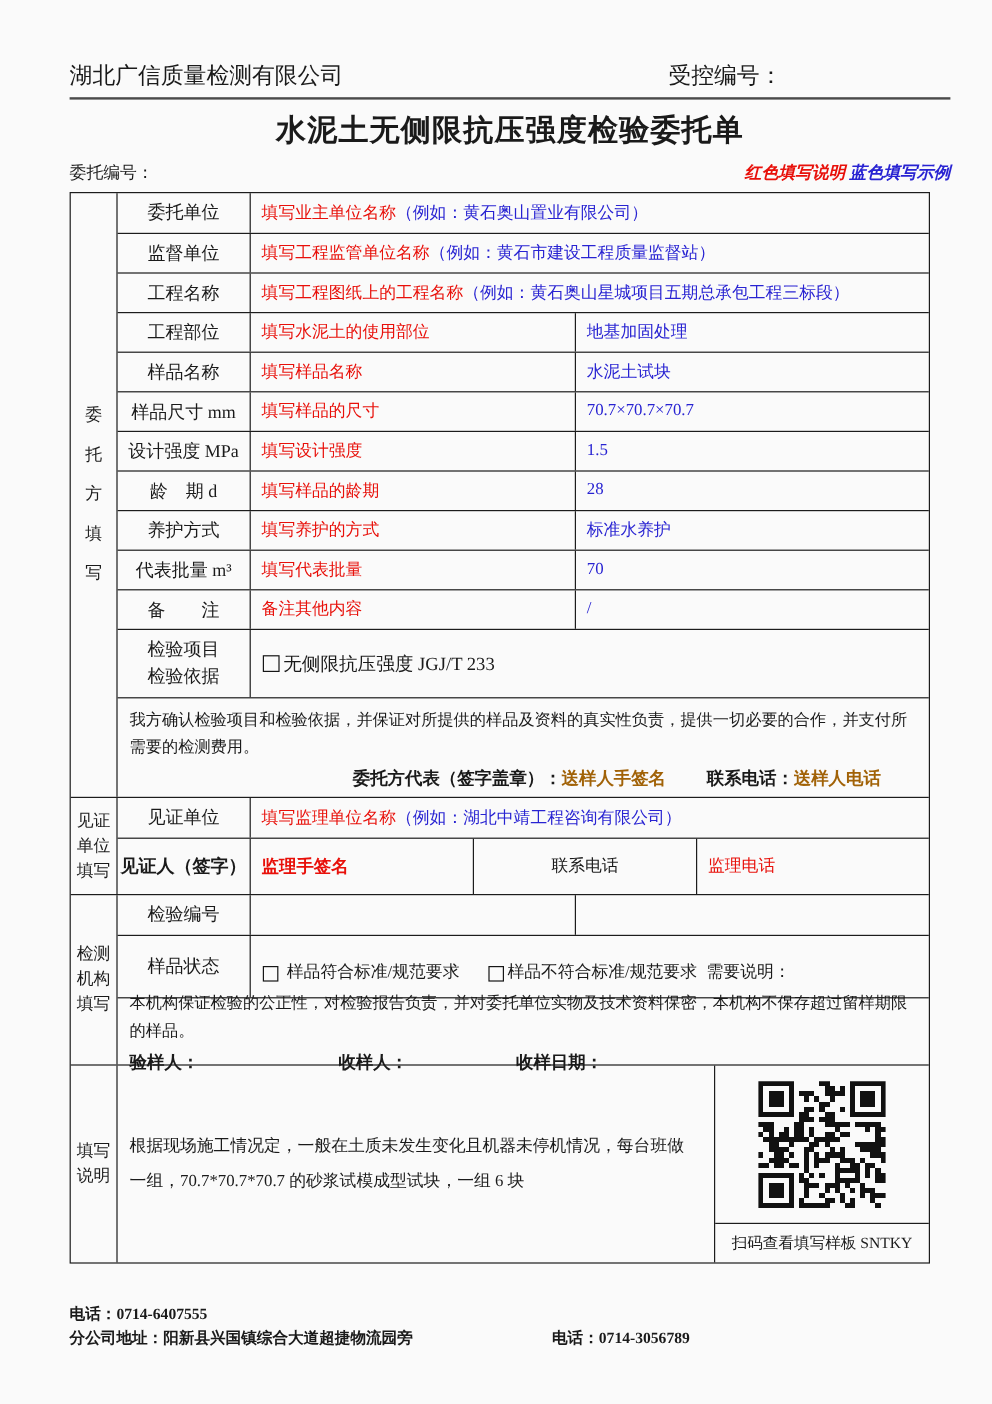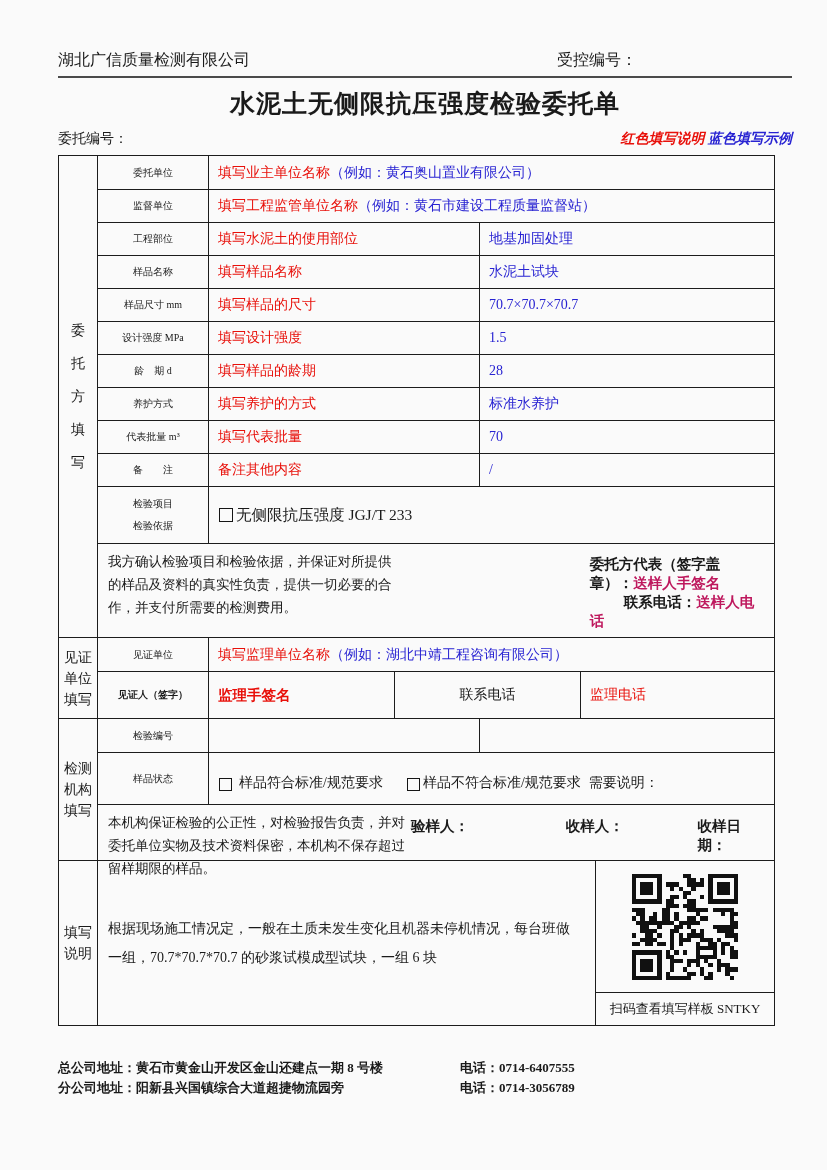--- a/index.html
+++ b/index.html
@@ -7,21 +7,21 @@
   body {
     background: #fafafa;
     font-family: "Liberation Serif", "DejaVu Serif", serif;
     color: #1a1a1a;
     overflow: hidden;
   }
   .sheet { width: 827px; height: 1170px; padding: 50px 0 0 58px; }
   .content { width: 734px; }
 
   
-  .hdr-row { display: flex; justify-content: space-between; font-size: 16px; }
+  .hdr-row { display: flex; justify-content: space-between; font-size: 19px; }
   .hdr-right { width: 235px; }
   .hdr-rule { border-bottom: 2px solid #4a4a4a; margin-top: 5px; }
   .title { text-align: center; font-size: 25px; font-weight: bold; margin-top: 9px; letter-spacing: 1px; }
   .sub-row { display: flex; justify-content: space-between; align-items: flex-end; margin-top: 10px; margin-bottom: 7px; font-size: 14px; }
   .legend { font-style: italic; font-weight: bold; font-size: 14px; }
   .legend .lg-red { color: #e8100a; }
   .legend .lg-blue { color: #2823d2; }
 
   
   .form { width: 717px; border: 1px solid #1c1c1c; }
@@ -34,34 +34,34 @@
   }
   .sec-label.wide-gap div { margin: 6px 0; }
   .sec-label div { line-height: 21px; }
   .sec-rows { flex: 1; display: flex; flex-direction: column; }
   .row { display: flex; align-items: stretch; }
   .row + .row { border-top: 1px solid #1c1c1c; }
   .cell { display: flex; align-items: center; }
   .cell + .cell { border-left: 1px solid #1c1c1c; }
   .h33 { height: 33px; } .h57 { height: 57px; } .h72 { height: 72px; flex: 1; }
   .h47 { height: 47px; } .h52 { height: 52px; } .h56 { height: 56px; } .h164 { height: 164px; }
-  .c-label { width: 110px; flex-shrink: 0; justify-content: center; text-align: center; font-size: 10px; }
+  .c-label { width: 110px; flex-shrink: 0; justify-content: center; text-align: center; font-size: 15px; }
   .c-label.two-line { flex-direction: column; }
   .c-label.two-line div { line-height: 22px; }
   .c-red { width: 271px; flex-shrink: 0; padding-left: 9px; color: #e8100a; font-size: 14px; }
   .c-blue { flex: 1; padding-left: 9px; color: #2823d2; font-size: 14px; }
   .c-merge { flex: 1; padding-left: 9px; font-size: 14px; }
   .c-merge .red-t { color: #e8100a; }
   .c-merge .blue-t { color: #2823d2; }
   .c-content-big { flex: 1; padding-left: 10px; font-size: 15.5px; }
-  .c-full { flex: 1; flex-direction: row; align-items: stretch; justify-content: center; padding: 6px 12px 6px 10px; font-family: Liberation Serif, serif; }
+  .c-full { flex: 1; flex-direction: column; align-items: stretch; justify-content: center; padding: 6px 12px 6px 10px; font-family: Liberation Serif, serif; }
   .stmt { font-size: 13.5px; line-height: 23px; }
   .sigline { font-size: 14.5px; margin-top: 5px; padding-left: 186px; }
   .sigline .b { font-weight: bold; }
-  .sigline .red-t { color: #be185d; font-weight: bold; text-align: right; }
+  .sigline .red-t { color: #a16207; font-weight: bold; text-align: right; }
   .sigline .gap { margin-left: 34px; }
   .bold { font-weight: bold; }
   .red-t { color: #e8100a; }
   .w186 { width: 186px; flex-shrink: 0; padding-left: 9px; }
   .w186c { width: 186px; flex-shrink: 0; justify-content: center; }
   .w271 { width: 271px; flex-shrink: 0; }
   .cflex { flex: 1; padding-left: 9px; }
   .checkbox {
     display: inline-block; width: 13px; height: 13px; border: 1.5px solid #151515;
     flex-shrink: 0; background: transparent;
@@ -128,20 +128,27 @@
           </div>
 
           <div class="row h33">
             <div class="cell c-label">监督单位</div>
             <div class="cell c-merge">
               <span class="red-t">填写工程监管单位名称</span>
               <span class="blue-t">（例如：黄石市建设工程质量监督站）</span>
             </div>
           </div>
 
+          <div class="row h33">
+            <div class="cell c-label">工程名称</div>
+            <div class="cell c-merge">
+              <span class="red-t">填写工程图纸上的工程名称</span>
+              <span class="blue-t">（例如：黄石奥山星城项目五期总承包工程三标段）</span>
+            </div>
+          </div>
 
           <div class="row h33">
             <div class="cell c-label">工程部位</div>
             <div class="cell c-red">填写水泥土的使用部位</div>
             <div class="cell c-blue">地基加固处理</div>
           </div>
 
           <div class="row h33">
             <div class="cell c-label">样品名称</div>
             <div class="cell c-red">填写样品名称</div>
@@ -596,21 +603,20 @@
               <div class="qr-caption">扫码查看填写样板 SNTKY</div>
             </div>
           </div>
         </div>
       </div>
 
     </div>
 
     <div class="footer">
       <div class="f-row">
-        <span class="addr">总公司地址：黄石市黄金山开发区金山还建点一期 8 号楼</span>
         <span>电话：0714-6407555</span>
       </div>
       <div class="f-row">
         <span class="addr">分公司地址：阳新县兴国镇综合大道超捷物流园旁</span>
         <span>电话：0714-3056789</span>
       </div>
     </div>
 
   </div>
 </div>

